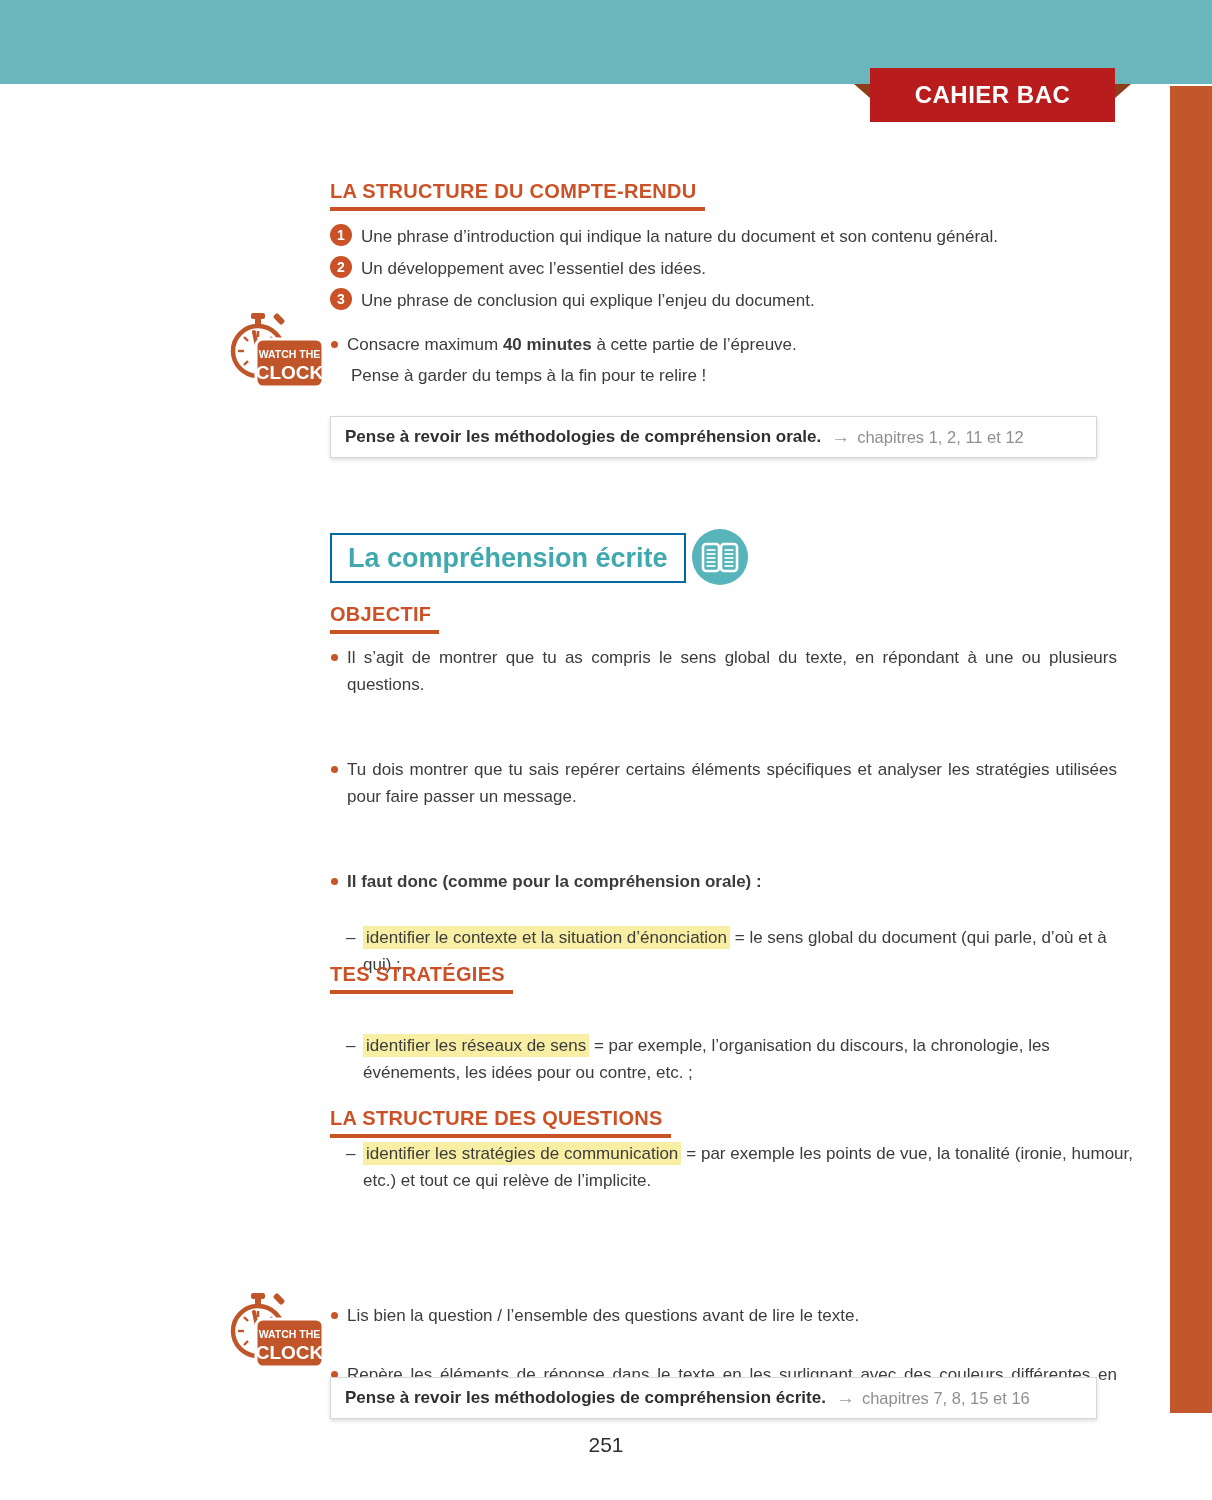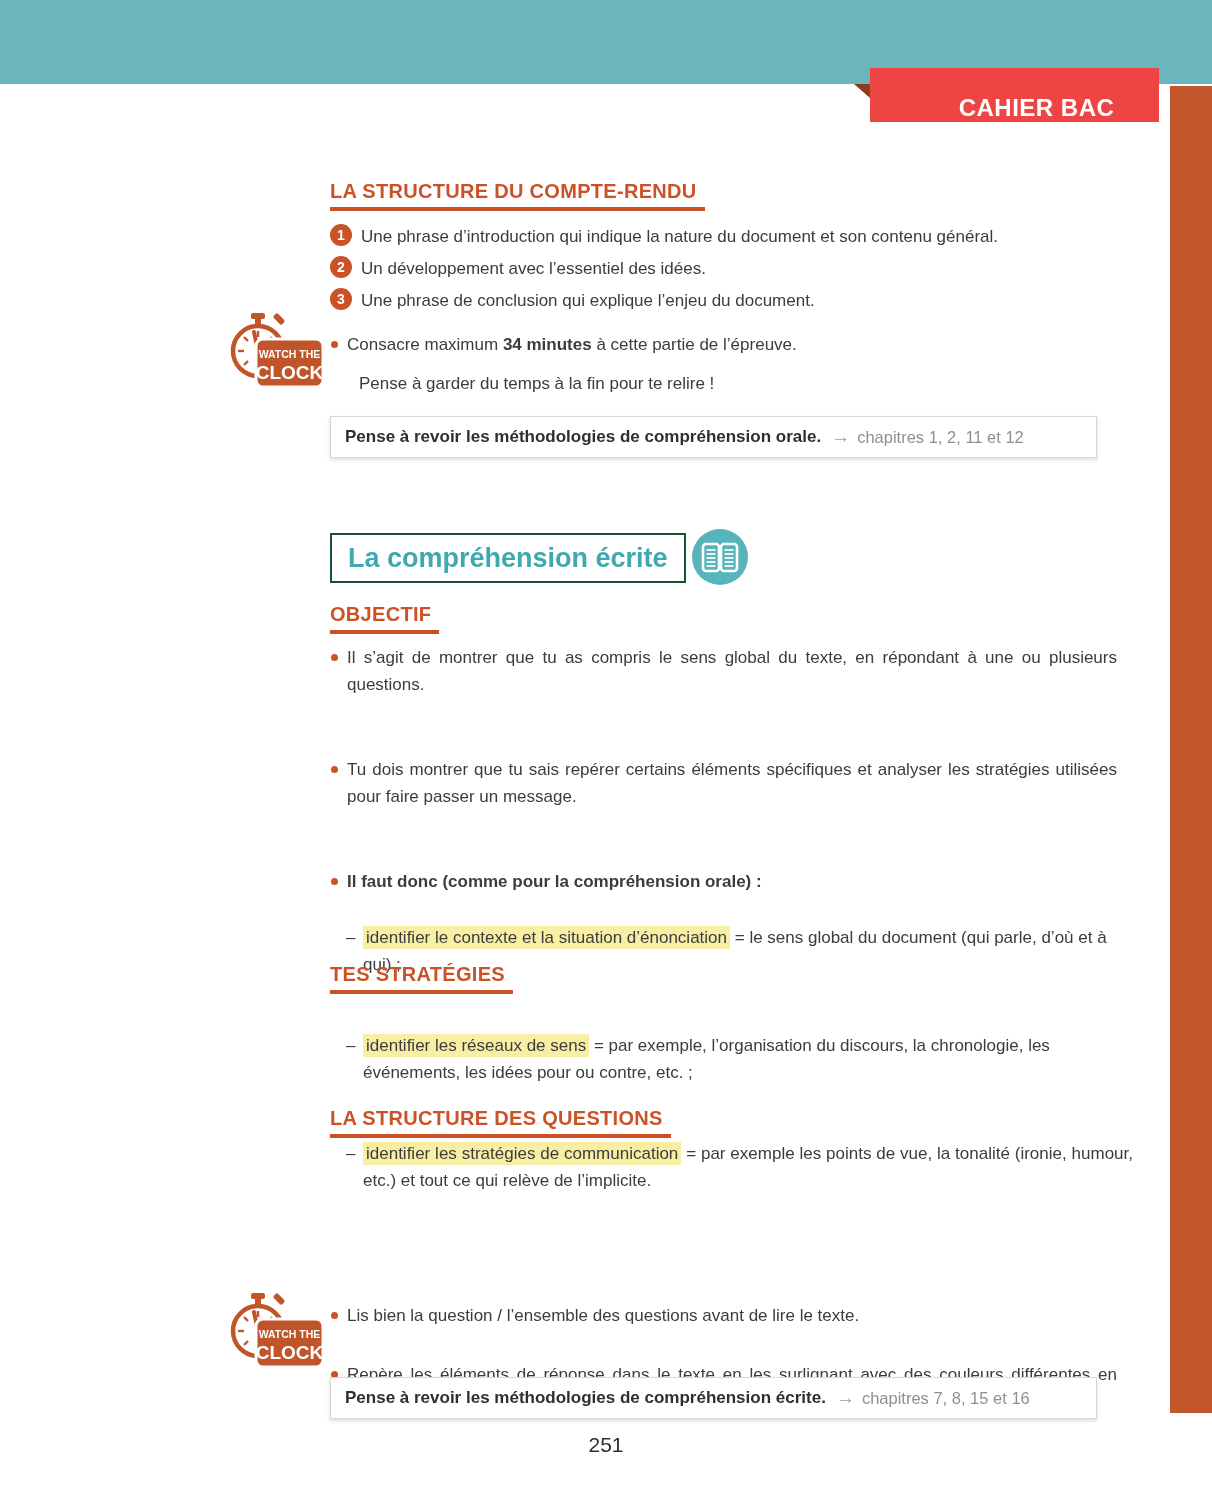--- a/index.html
+++ b/index.html
@@ -1,22 +1,22 @@
 <!DOCTYPE html>
 <html><head>
 <meta charset="utf-8">
 <style>
   html,body{margin:0;padding:0;}
   body{font-family:"Liberation Sans",sans-serif;background:#ffffff;}
   .page{position:relative;width:1212px;height:1500px;background:#ffffff;overflow:hidden;}
 
   
   .top-band{position:absolute;left:0;top:0;width:1212px;height:84px;background:#6ab6bc;}
-  .banner{position:absolute;left:870px;top:68px;width:245px;height:54px;background:#ef4444;z-index:3;
-          display:flex;align-items:flex-end;justify-content:center;padding-left:44px;}
+  .banner{position:absolute;left:870px;top:68px;width:245px;height:54px;background:#b91c1c;z-index:3;
+          display:flex;align-items:center;justify-content:center;}
   .banner span{color:#ffffff;font-weight:bold;font-size:24px;letter-spacing:.5px;}
   .fold{position:absolute;top:84px;width:0;height:0;z-index:1;}
   .fold-left{left:854px;border-top:14px solid #8e3d1a;border-left:16px solid transparent;}
   .fold-right{left:1115px;border-top:14px solid #8e3d1a;border-right:16px solid transparent;}
   .right-bar{position:absolute;left:1170px;top:86px;width:42px;height:1327px;background:#c2572b;}
 
   
   .txt{color:#3c3c3c;font-size:17px;line-height:27px;}
   .abs{position:absolute;left:330px;width:770px;}
 
@@ -26,39 +26,39 @@
                  border-bottom:4px solid #cb5227;padding:0 8px 4px 0;}
 
   
   .numitem{display:flex;align-items:flex-start;}
   .numcircle{flex:0 0 auto;width:22px;height:22px;border-radius:50%;background:#cb5227;color:#fff;
              font-size:14px;font-weight:bold;display:flex;align-items:center;justify-content:center;margin-right:9px;margin-top:1px;}
 
   
   .bullet{position:relative;padding-left:17px;margin:0;}
   .bullet::before{content:"";position:absolute;left:1px;top:10px;width:7px;height:7px;border-radius:50%;background:#cb5227;}
-  .noBullet{padding-left:17px;margin:12px;}
+  .noBullet{padding-left:17px;margin:4px;}
 
   
   .sub{position:relative;padding-left:33px;margin:0;}
   .sub .dash{position:absolute;left:16px;top:0;}
   .hl{background:#f8efa4;padding:2px 3px;}
 
   .just{text-align:justify;}
   b,.b{font-weight:bold;}
 
   
   .note{position:absolute;left:330px;width:767px;height:42px;background:#fff;border:1px solid #d8d8d8;
         box-shadow:0 2px 4px rgba(0,0,0,.14);display:flex;align-items:center;padding:0 14px;box-sizing:border-box;}
   .note .nb{color:#2f2f2f;font-weight:bold;font-size:17px;white-space:nowrap;}
   .note .arrow{color:#9a9a9a;font-size:19px;margin:0 7px 0 10px;}
   .note .ref{color:#8f8f8f;font-size:16.5px;white-space:nowrap;}
 
   
-  .title-box{position:absolute;left:330px;top:533px;height:46px;border:2px solid #14532d;
+  .title-box{position:absolute;left:330px;top:533px;height:46px;border:2px solid #0369a1;
              display:flex;align-items:center;padding:0 16px;}
   .title-box span{color:#3fa9af;font-weight:bold;font-size:27px;}
   .title-icon{position:absolute;left:692px;top:529px;width:56px;height:56px;}
 
   
   .clock{position:absolute;left:225px;width:100px;height:88px;}
 
   .pagenum{position:absolute;left:0;top:1433px;width:1212px;text-align:center;color:#2f2f2f;font-size:21px;}
 </style>
 </head>
@@ -111,21 +111,21 @@
     <rect x="30" y="17" width="6" height="8" fill="#c0552a"></rect>
     <rect x="48" y="15" width="12" height="6" rx="2" fill="#c0552a" transform="rotate(45 54 18)"></rect>
     <g>
       <rect x="31" y="38" width="67" height="48" rx="7" fill="#c0552a" stroke="#ffffff" stroke-width="3"></rect>
       <text x="64.5" y="57" text-anchor="middle" fill="#ffffff" font-size="10.5" font-weight="bold" font-family="Liberation Sans, sans-serif">WATCH THE</text>
       <text x="64.5" y="78" text-anchor="middle" fill="#ffffff" font-size="19" font-weight="bold" font-family="Liberation Sans, sans-serif">CLOCK</text>
     </g>
   </svg>
 
   <div class="abs" style="top:331px">
-    <p class="bullet txt"><span>Consacre maximum </span><b>34 minutes</b><span> à cette partie de l’épreuve.</span></p>
+    <p class="bullet txt"><span>Consacre maximum </span><b>40 minutes</b><span> à cette partie de l’épreuve.</span></p>
     <p class="noBullet txt">Pense à garder du temps à la fin pour te relire !</p>
   </div>
 
   <div class="note" style="top:416px">
     <span class="nb">Pense à revoir les méthodologies de compréhension orale.</span>
     <span class="arrow">→</span>
     <span class="ref">chapitres 1, 2, 11 et 12</span>
   </div>
 
   <div class="title-box">

